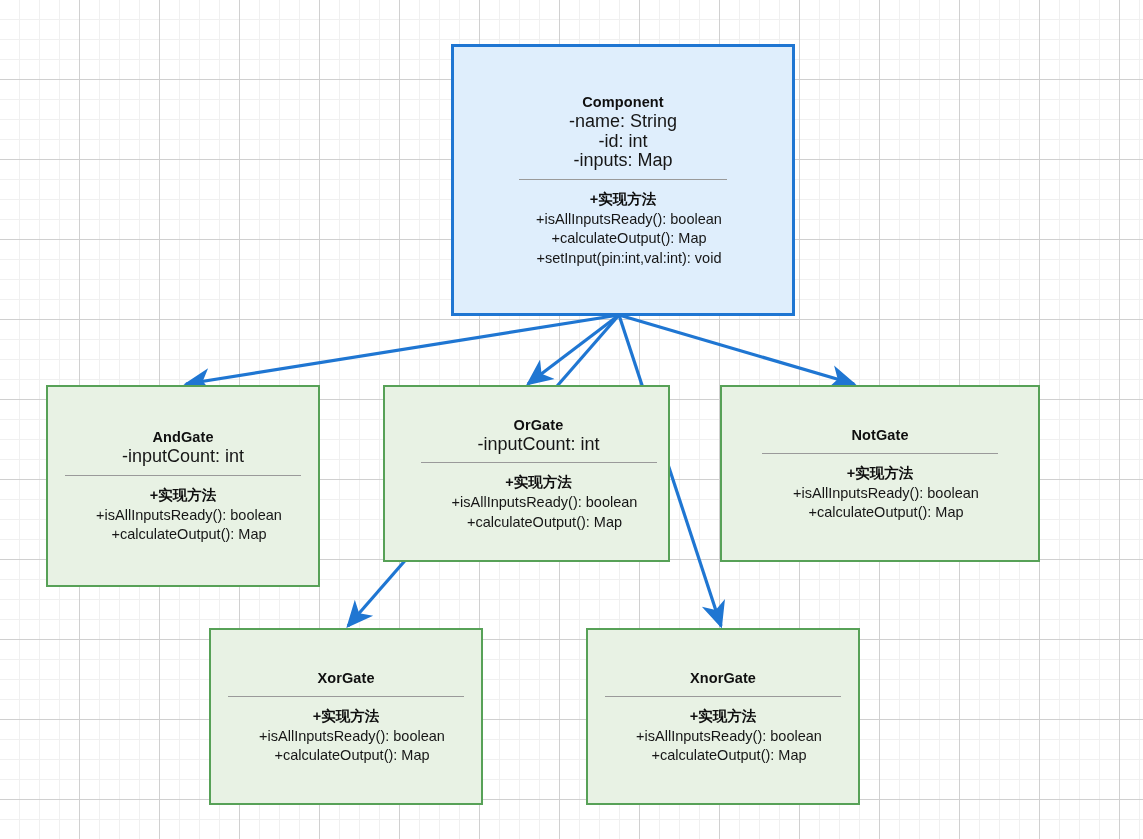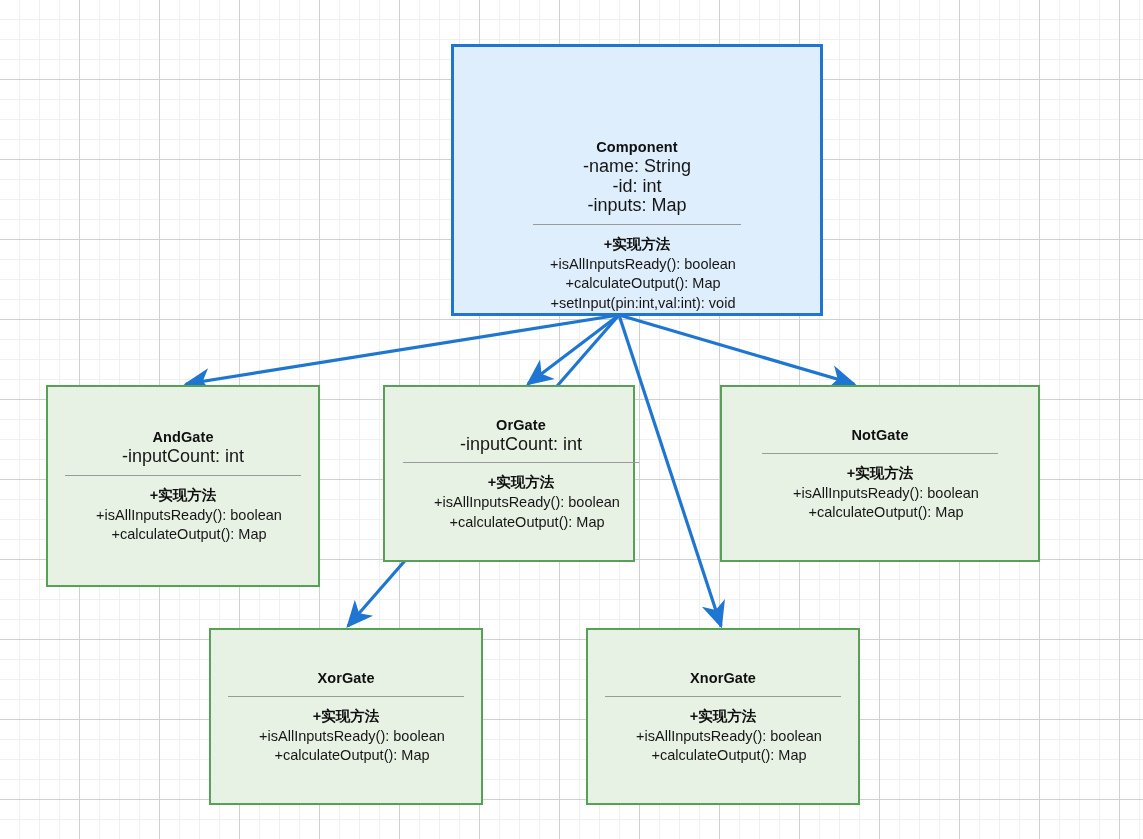--- a/index.html
+++ b/index.html
@@ -93,21 +93,21 @@
     </defs>
     <g stroke="#1f76d2" stroke-width="3.2" fill="none" marker-end="url(#arrowhead)">
       <line x1="619" y1="315" x2="186" y2="384"></line>
       <line x1="619" y1="315" x2="528" y2="384"></line>
       <line x1="619" y1="315" x2="854" y2="384"></line>
       <line x1="619" y1="315" x2="348" y2="626"></line>
       <line x1="619" y1="315" x2="721" y2="626"></line>
     </g>
   </svg>
 
-  <div class="uml-box root" style="left:451px; top:44px; width:372px; height:272px;justify-content:flex-end;">
+  <div class="uml-box root" style="left:451px; top:44px; width:344px; height:272px;">
     <div class="cls-title">Component</div>
     <div class="attr-block">
       <div class="cls-attr">-name: String</div>
       <div class="cls-attr">-id: int</div>
       <div class="cls-attr">-inputs: Map</div>
     </div>
     <div class="section-sep sep-root"></div>
     <div class="ops-block">
       <div class="ops-head">+实现方法</div>
       <div class="cls-op">+isAllInputsReady(): boolean</div>
@@ -122,21 +122,21 @@
       <div class="cls-attr">-inputCount: int</div>
     </div>
     <div class="section-sep sep-leaf"></div>
     <div class="ops-block">
       <div class="ops-head">+实现方法</div>
       <div class="cls-op">+isAllInputsReady(): boolean</div>
       <div class="cls-op">+calculateOutput(): Map</div>
     </div>
   </div>
 
-  <div class="uml-box leaf" style="left:383px; top:385px; width:252px; height:177px;padding-left:24px;">
+  <div class="uml-box leaf" style="left:383px; top:385px; width:287px; height:177px;padding-left:24px;">
     <div class="cls-title">OrGate</div>
     <div class="attr-block">
       <div class="cls-attr">-inputCount: int</div>
     </div>
     <div class="section-sep sep-leaf"></div>
     <div class="ops-block">
       <div class="ops-head">+实现方法</div>
       <div class="cls-op">+isAllInputsReady(): boolean</div>
       <div class="cls-op">+calculateOutput(): Map</div>
     </div>

